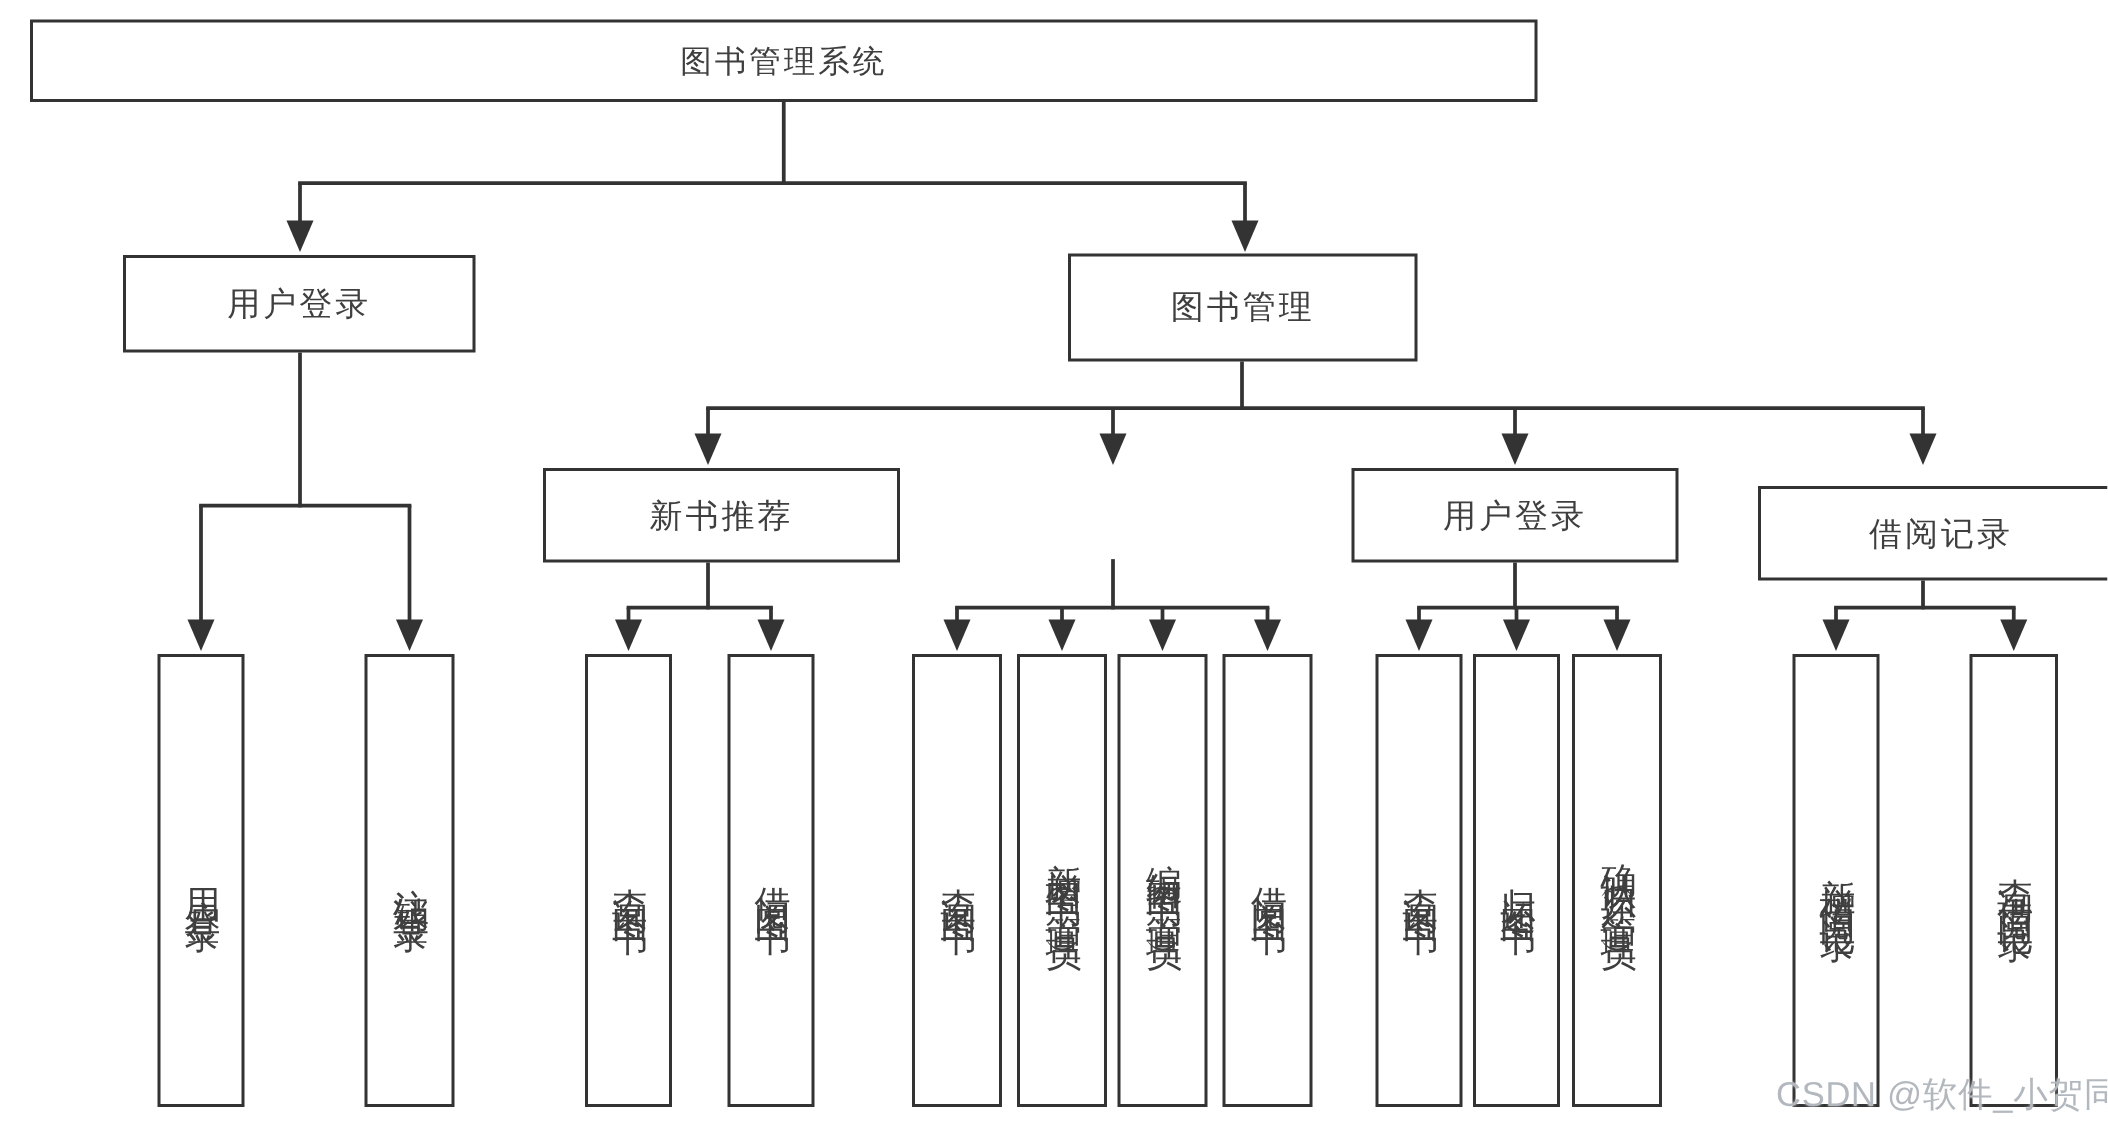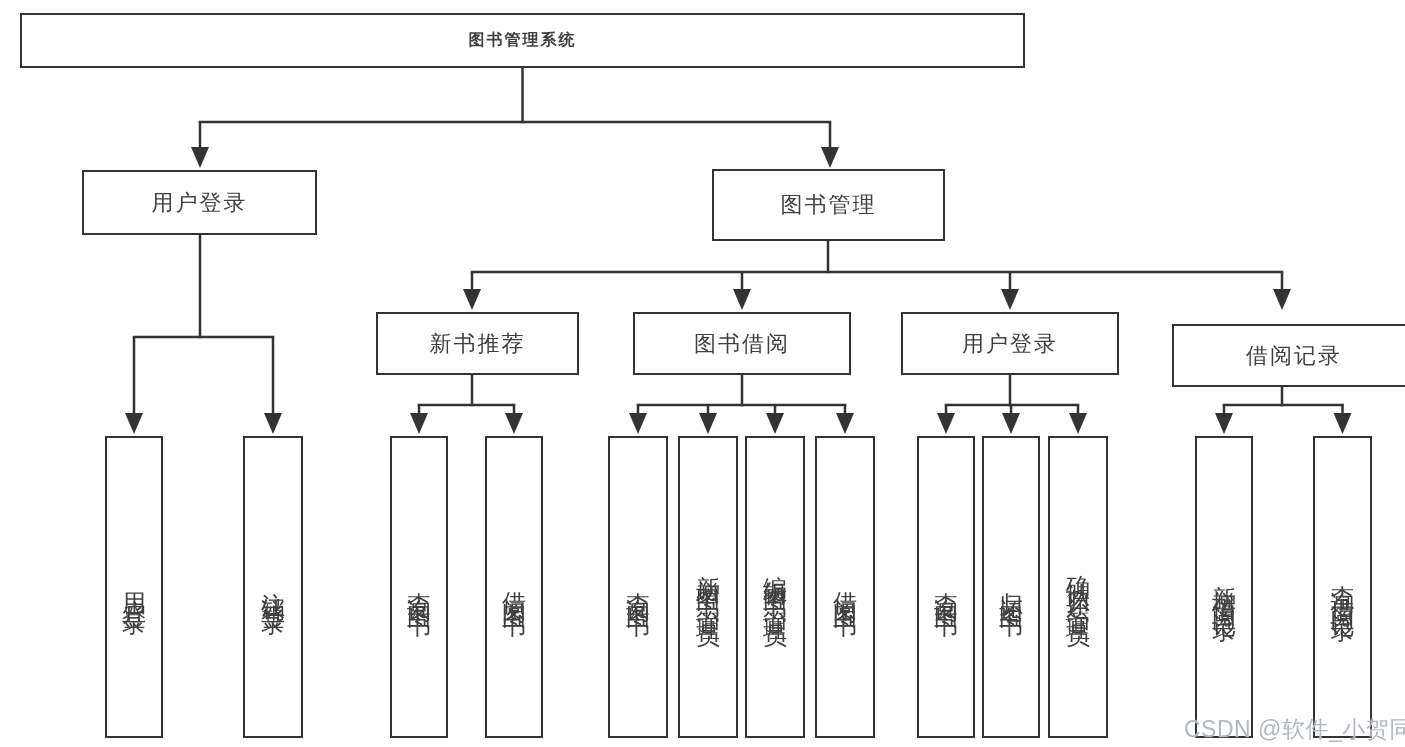--- a/index.html
+++ b/index.html
@@ -7,21 +7,21 @@
     position:relative;width:1405px;height:747px;background:#ffffff;
     font-family:"Liberation Sans","DejaVu Sans",sans-serif;overflow:hidden;
   }
   #connectors{position:absolute;left:0;top:0;z-index:1;}
   .box{
     position:absolute;box-sizing:border-box;border:2.5px solid #333333;background:#ffffff;
     display:flex;align-items:center;justify-content:center;
     color:#3f3f3f;z-index:2;
   }
   .h{font-size:22px;letter-spacing:2px;}
-  .root-box{font-size:16px;font-weight:bold;}
+  .root-box{font-size:21px;}
   .v{
     writing-mode:vertical-rl;text-orientation:mixed;
     font-size:24px;letter-spacing:7px;line-height:1;
   }
   .watermark{
     position:absolute;left:1184px;top:714px;z-index:5;
     font-size:23px;color:#b2b8be;letter-spacing:0.5px;white-space:nowrap;
     text-shadow:0 0 2px rgba(255,255,255,0.8);
   }
 </style>
@@ -83,22 +83,21 @@
       <polygon points="1215,413 1233,413 1224,434" fill="#333333"></polygon>
       <line x1="1342.5" y1="405" x2="1342.5" y2="414" stroke="#333333" stroke-width="2.5"></line>
       <polygon points="1333.5,413 1351.5,413 1342.5,434" fill="#333333"></polygon>
     </svg>
 
   <div class="box h root-box" style="left:20px;top:13px;width:1005px;height:55px">图书管理系统</div>
 
   <div class="box h" style="left:82px;top:170px;width:235px;height:65px">用户登录</div>
   <div class="box h" style="left:712px;top:169px;width:233px;height:72px">图书管理</div>
 
-  <div class="box h" style="left:376px;top:312px;width:203px;height:63px">新书推荐</div>
-  <div class="box h" style="left:633px;top:312px;width:218px;height:63px">图书借阅</div>
+  <div class="box h" style="left:362px;top:312px;width:238px;height:63px">新书推荐</div>
   <div class="box h" style="left:901px;top:312px;width:218px;height:63px">用户登录</div>
   <div class="box h" style="left:1172px;top:324px;width:244px;height:63px">借阅记录</div>
 
   <div class="box v" style="left:105px;top:436px;width:58px;height:302px">用户登录</div>
   <div class="box v" style="left:243px;top:436px;width:60px;height:302px">注销登录</div>
 
   <div class="box v" style="left:390px;top:436px;width:58px;height:302px">查询图书</div>
   <div class="box v" style="left:485px;top:436px;width:58px;height:302px">借阅图书</div>
 
   <div class="box v" style="left:608px;top:436px;width:60px;height:302px">查询图书</div>

